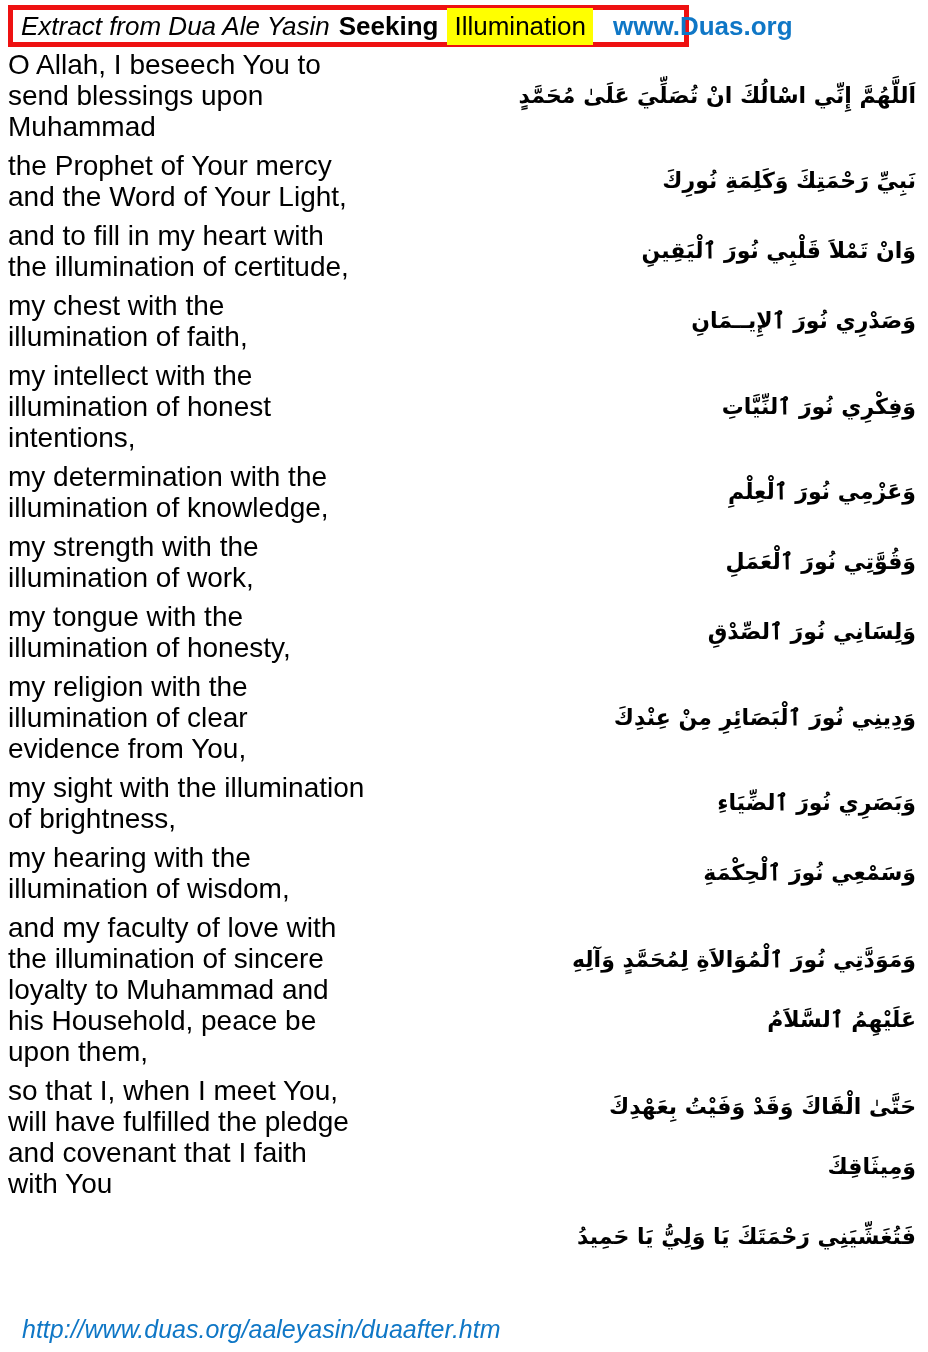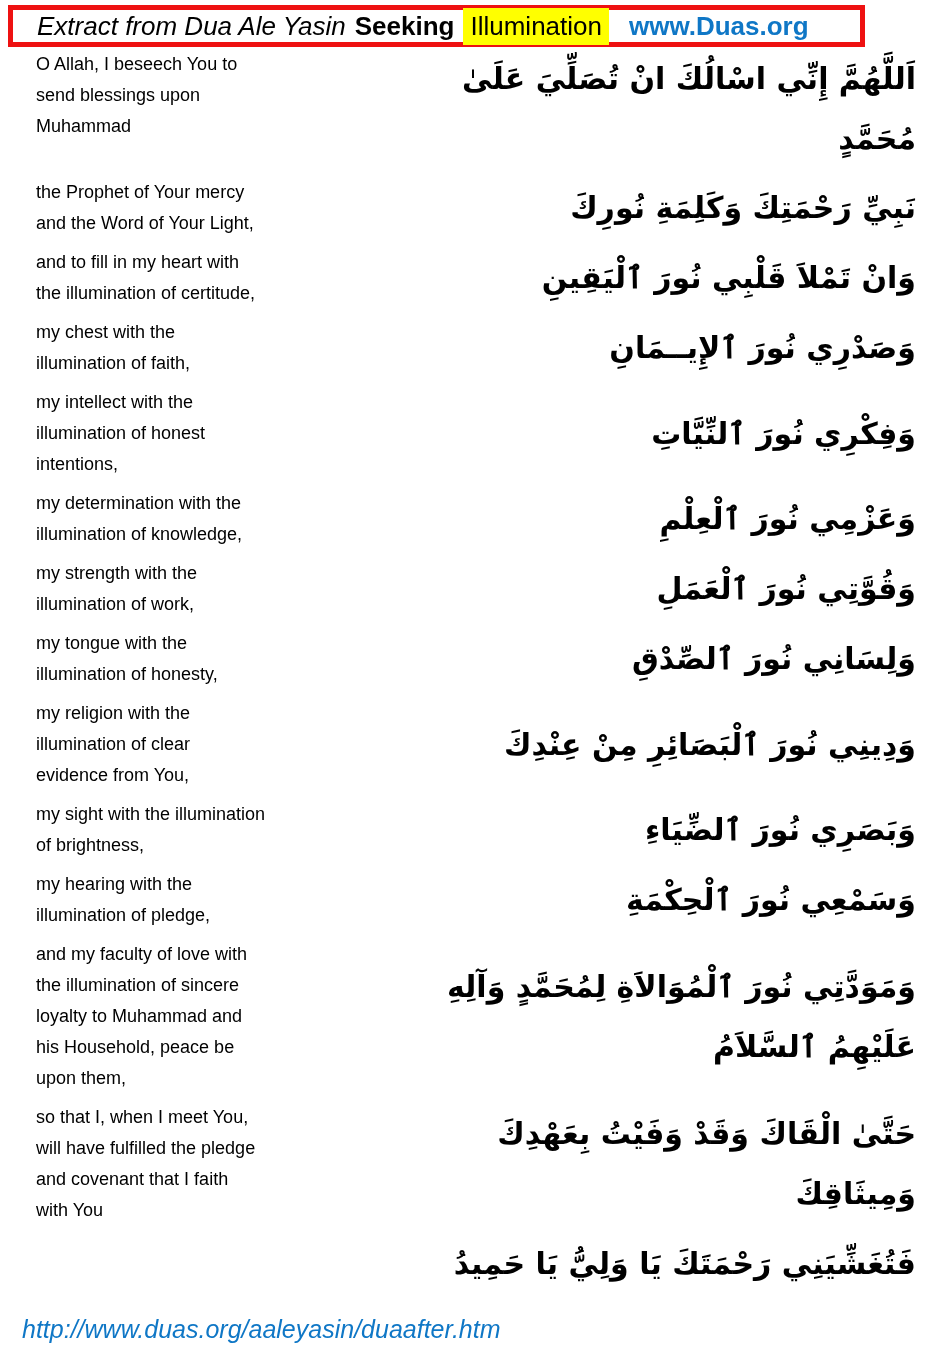--- a/index.html
+++ b/index.html
@@ -9,27 +9,27 @@
     height: 1352px;
     background: #ffffff;
     overflow: hidden;
     font-family: "Liberation Sans", sans-serif;
     color: var(--text-black, #000000);
   }
   .header-box {
     position: absolute;
     left: 8px;
     top: 5px;
-    width: 857px;
+    width: 681px;
     height: 42px;
     box-sizing: border-box;
     border: 5px solid var(--border-red, #ee1111);
     display: flex;
     align-items: center;
-    padding-left: 24px;
+    padding-left: 8px;
     white-space: nowrap;
     font-size: 26px;
     line-height: 32px;
   }
   .h-italic { font-style: italic; font-weight: normal; }
   .h-bold   { font-weight: bold; margin-left: 9px; }
   .h-highlight {
     font-weight: normal;
     background: var(--highlight-yellow, #ffff00);
     padding: 2px 7px 3px 7px;
@@ -43,37 +43,37 @@
   .rows {
     position: absolute;
     top: 49px;
     left: 0;
     right: 0;
   }
   .row { display: flex; margin-bottom: 8px; }
   .cell-en {
     width: 438px;
     box-sizing: border-box;
-    padding-left: 36px;
-    font-size: 18px;
+    padding-left: 8px;
+    font-size: 28px;
     line-height: 31px;
     white-space: pre-line;
   }
   .cell-ar {
     flex: 1;
     box-sizing: border-box;
     padding-right: 12px;
     display: flex;
     flex-direction: column;
     justify-content: center;
     direction: rtl;
     text-align: right;
     font-family: "DejaVu Sans", sans-serif;
     font-weight: bold;
-    font-size: 30px;
+    font-size: 22px;
     line-height: 60px;
     white-space: pre-line;
   }
   .footer-link {
     position: absolute;
     left: 22px;
     bottom: 8px;
     font-size: 25px;
     font-style: italic;
     color: var(--link-blue, #0f77c6);
@@ -141,21 +141,21 @@
 evidence from You,</div>
       <div class="cell-ar">وَدِينِي نُورَ ٱلْبَصَائِرِ مِنْ عِنْدِكَ</div>
     </div>
     <div class="row">
       <div class="cell-en">my sight with the illumination
 of brightness,</div>
       <div class="cell-ar">وَبَصَرِي نُورَ ٱلضِّيَاءِ</div>
     </div>
     <div class="row">
       <div class="cell-en">my hearing with the
-illumination of pledge,</div>
+illumination of wisdom,</div>
       <div class="cell-ar">وَسَمْعِي نُورَ ٱلْحِكْمَةِ</div>
     </div>
     <div class="row">
       <div class="cell-en">and my faculty of love with
 the illumination of sincere
 loyalty to Muhammad and
 his Household, peace be
 upon them,</div>
       <div class="cell-ar">وَمَوَدَّتِي نُورَ ٱلْمُوَالاَةِ لِمُحَمَّدٍ وَآلِهِ
 عَلَيْهِمُ ٱلسَّلاَمُ</div>

